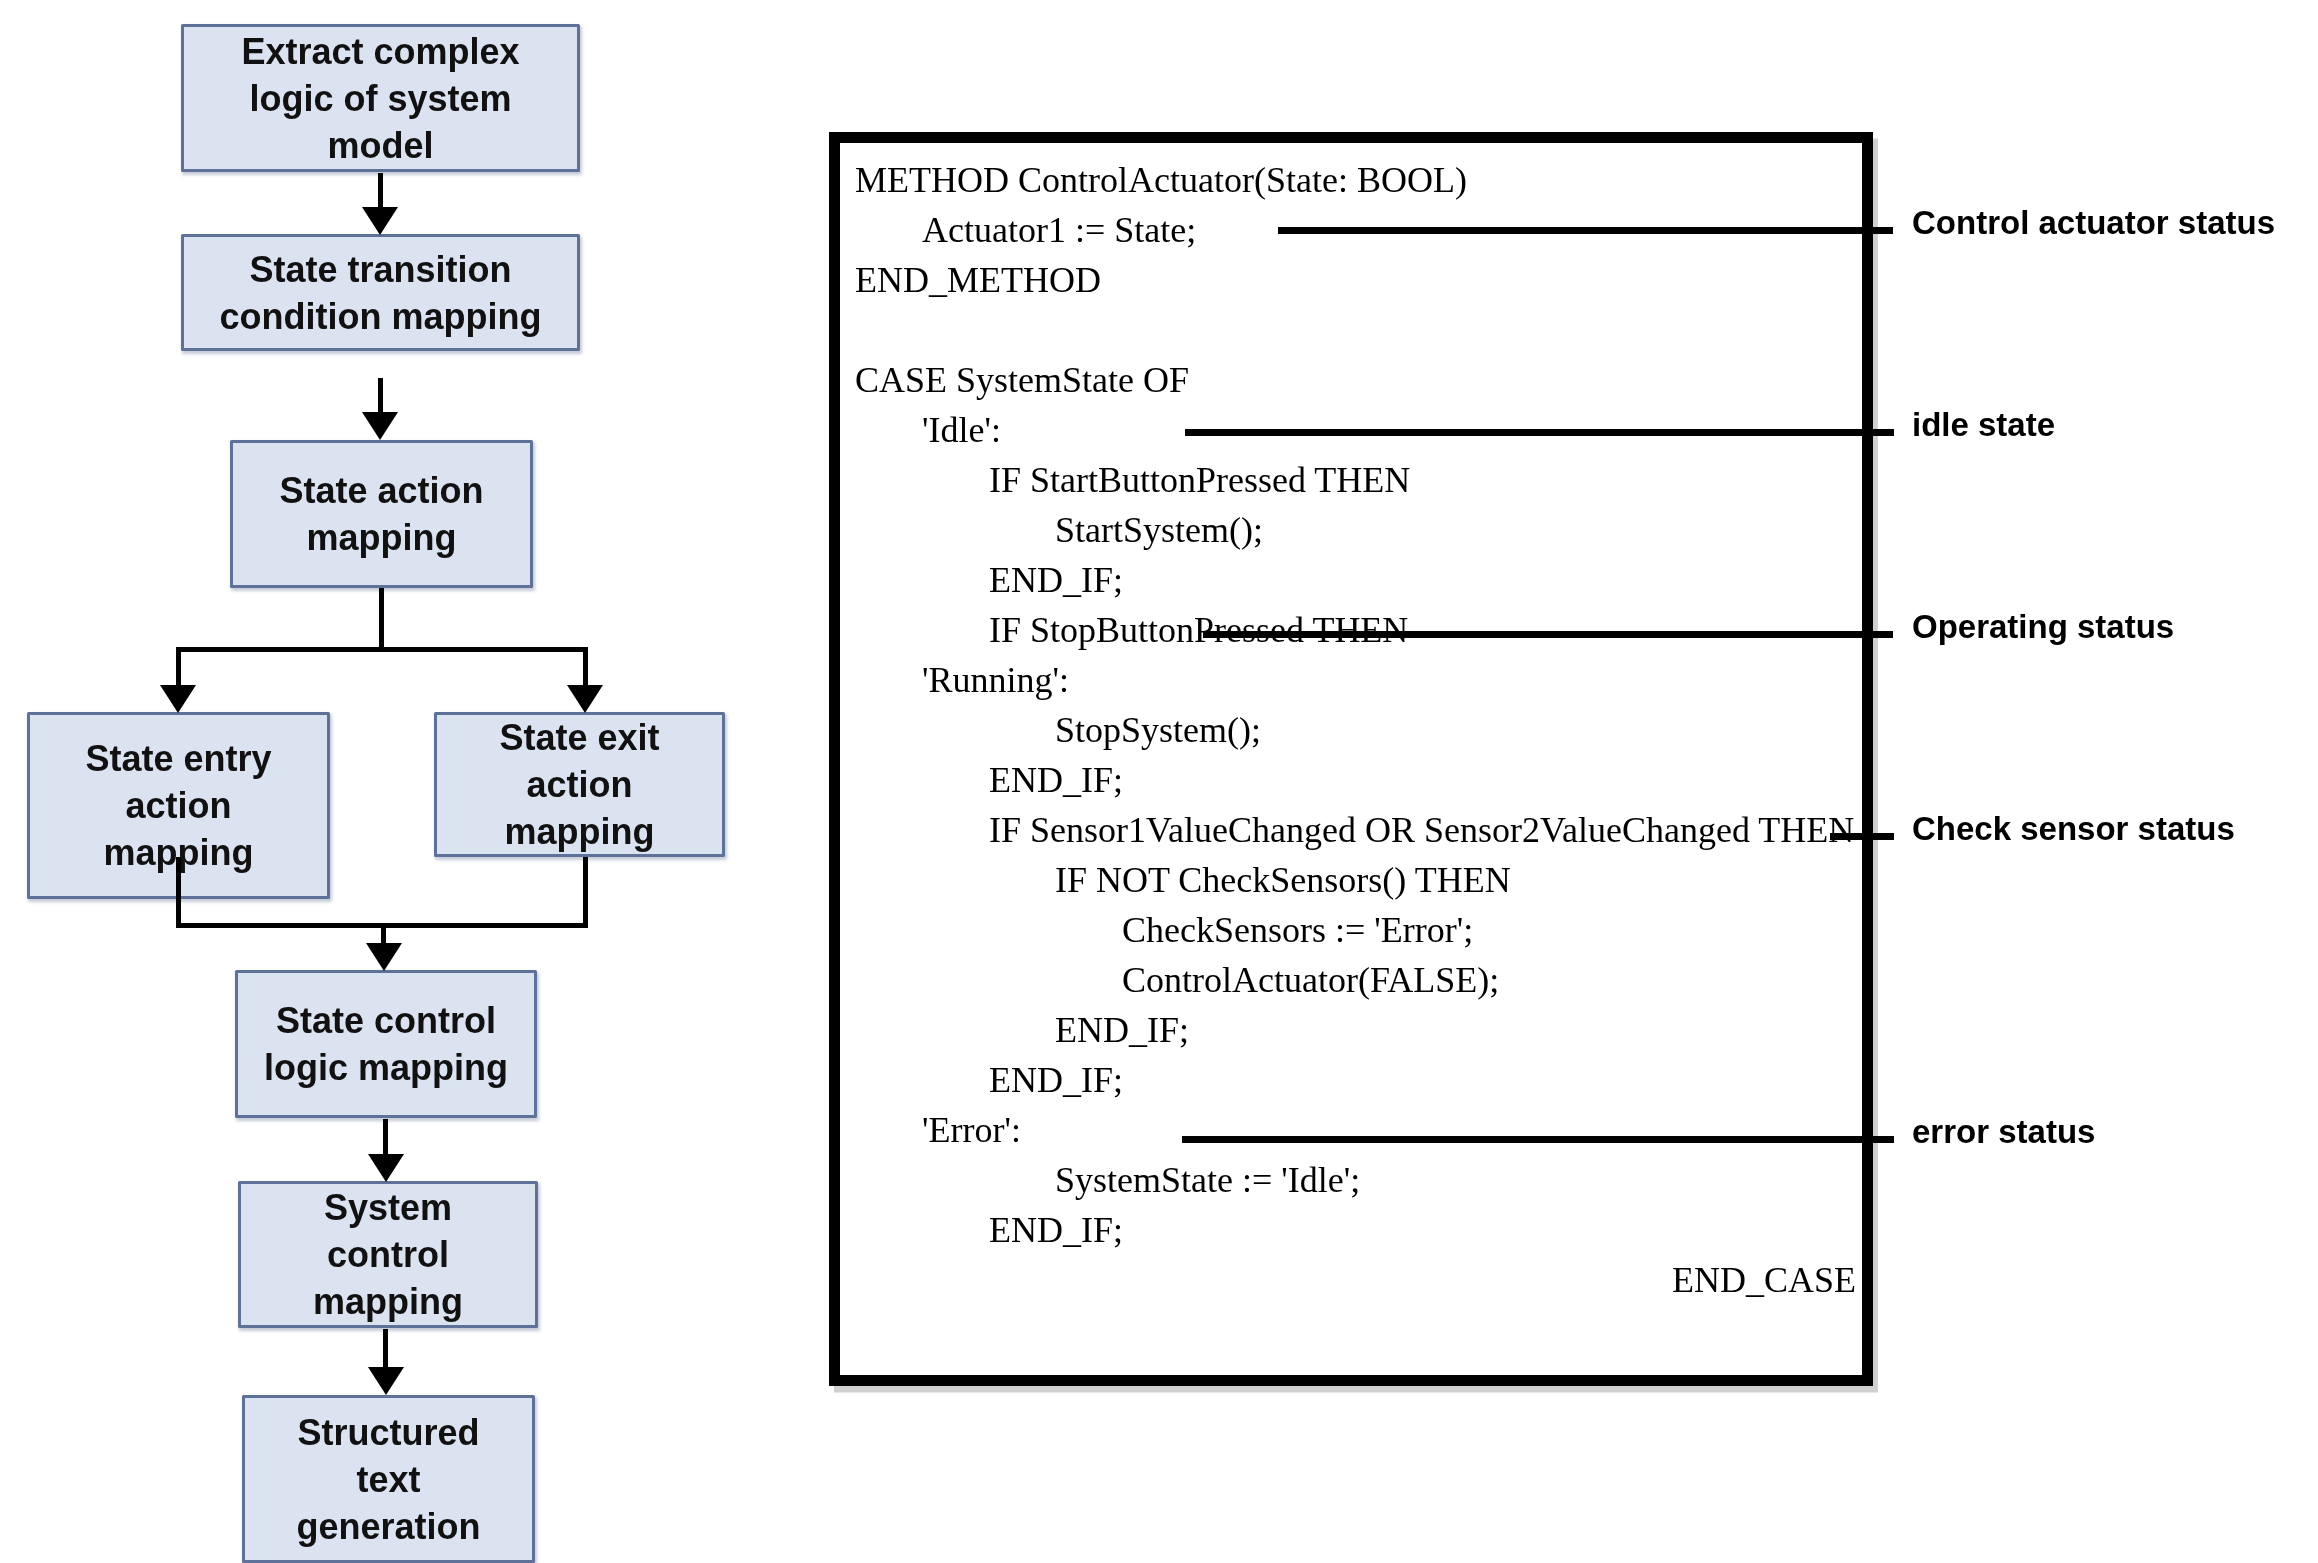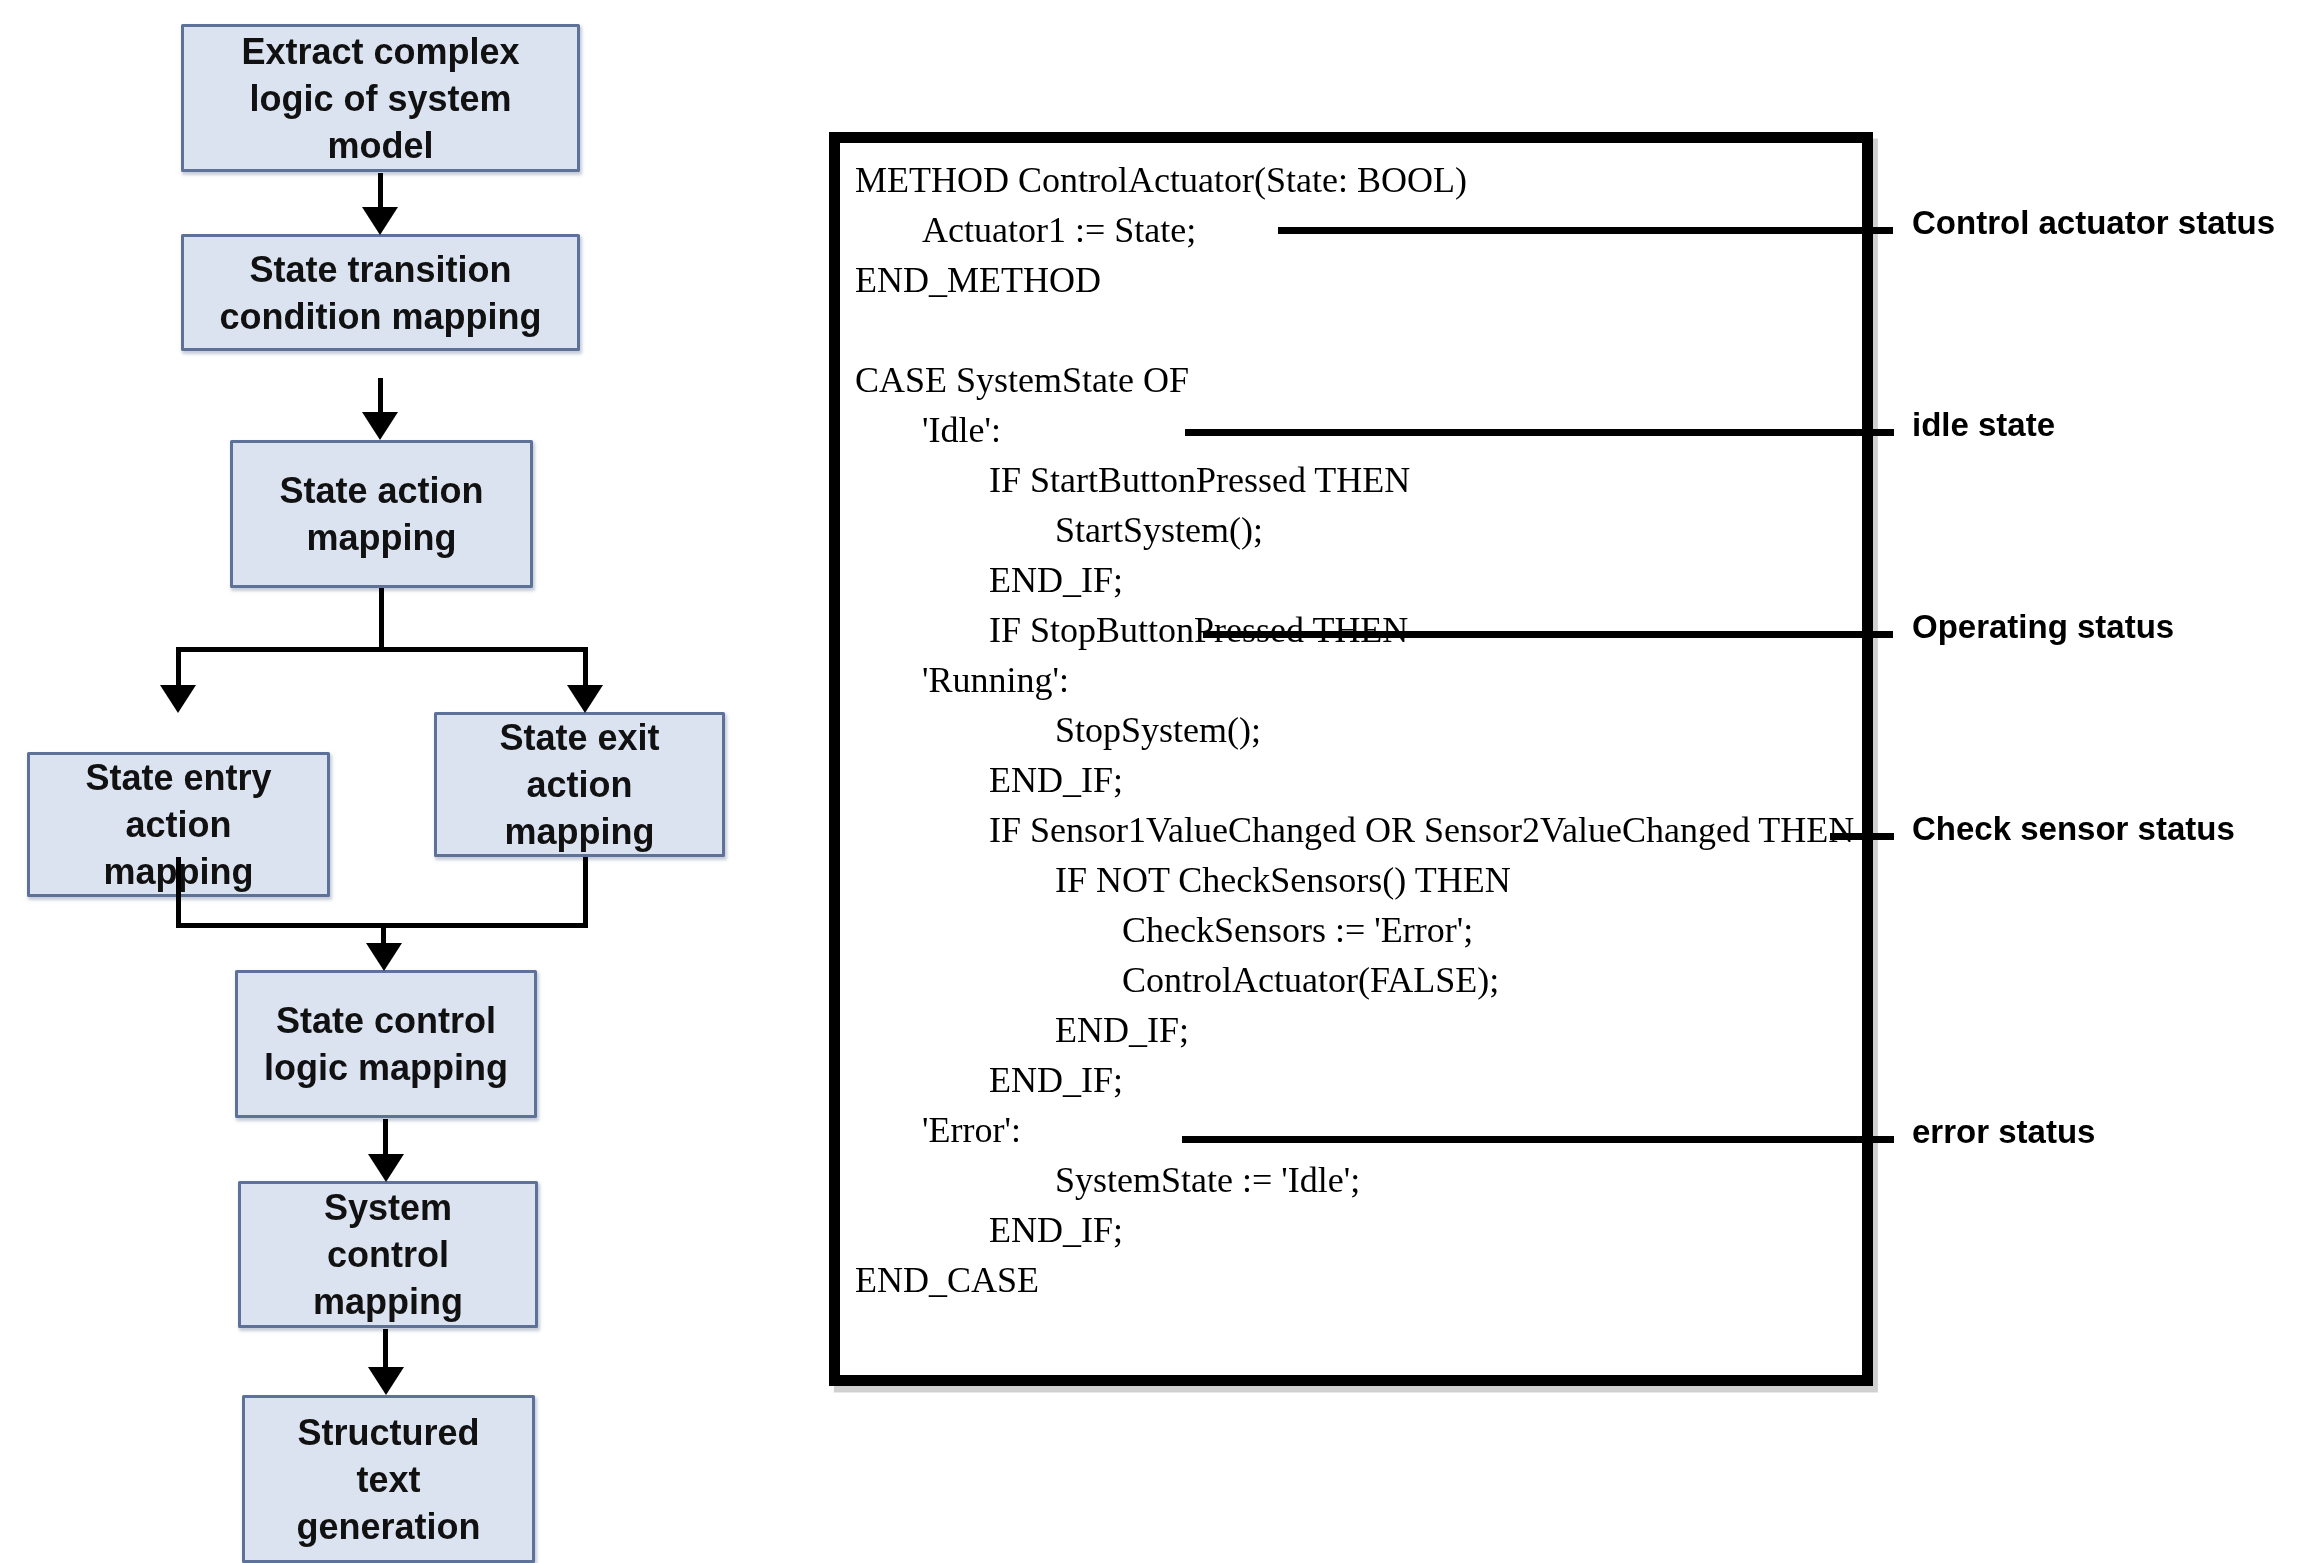--- a/index.html
+++ b/index.html
@@ -69,21 +69,21 @@
 
 <div class="canvas">
 
   <div class="fbox" style="left:181px;top:24.4px;width:399px;height:148px">Extract complex
 logic of system
 model</div>
   <div class="fbox" style="left:181px;top:234px;width:399px;height:117px">State transition
 condition mapping</div>
   <div class="fbox" style="left:230px;top:440px;width:303px;height:148px">State action
 mapping</div>
-  <div class="fbox" style="left:27px;top:752px;width:303px;height:145px">State entry
+  <div class="fbox" style="left:27px;top:712px;width:303px;height:187px">State entry
 action
 mapping</div>
   <div class="fbox" style="left:434px;top:712px;width:291px;height:145px">State exit
 action
 mapping</div>
   <div class="fbox" style="left:235px;top:970px;width:302px;height:148px">State control
 logic mapping</div>
   <div class="fbox" style="left:238px;top:1181px;width:300px;height:147px">System
 control
 mapping</div>
@@ -133,21 +133,21 @@
       <div class="code-line" style="padding-left: 134px;">END_IF;</div>
       <div class="code-line" style="padding-left: 134px;">IF Sensor1ValueChanged OR Sensor2ValueChanged THEN</div>
       <div class="code-line" style="padding-left: 200px;">IF NOT CheckSensors() THEN</div>
       <div class="code-line" style="padding-left: 267px;">CheckSensors := 'Error';</div>
       <div class="code-line" style="padding-left: 267px;">ControlActuator(FALSE);</div>
       <div class="code-line" style="padding-left: 200px;">END_IF;</div>
       <div class="code-line" style="padding-left: 134px;">END_IF;</div>
       <div class="code-line" style="padding-left: 67px;">'Error':</div>
       <div class="code-line" style="padding-left: 200px;">SystemState := 'Idle';</div>
       <div class="code-line" style="padding-left: 134px;">END_IF;</div>
-      <div class="code-line" style="padding-left: 0px;">END_CASE</div>
+      <div class="code-line" style="padding-left: 0px; text-align: right;">END_CASE</div>
     </div>
 
   <div class="aline" style="left:1278px;top:227px;width:615px"></div>
   <div class="alabel" style="top:204px">Control actuator status</div>
 
   <div class="aline" style="left:1185px;top:429px;width:709px"></div>
   <div class="alabel" style="top:406px">idle state</div>
 
   <div class="aline" style="left:1203px;top:631px;width:690px"></div>
   <div class="alabel" style="top:608px">Operating status</div>

